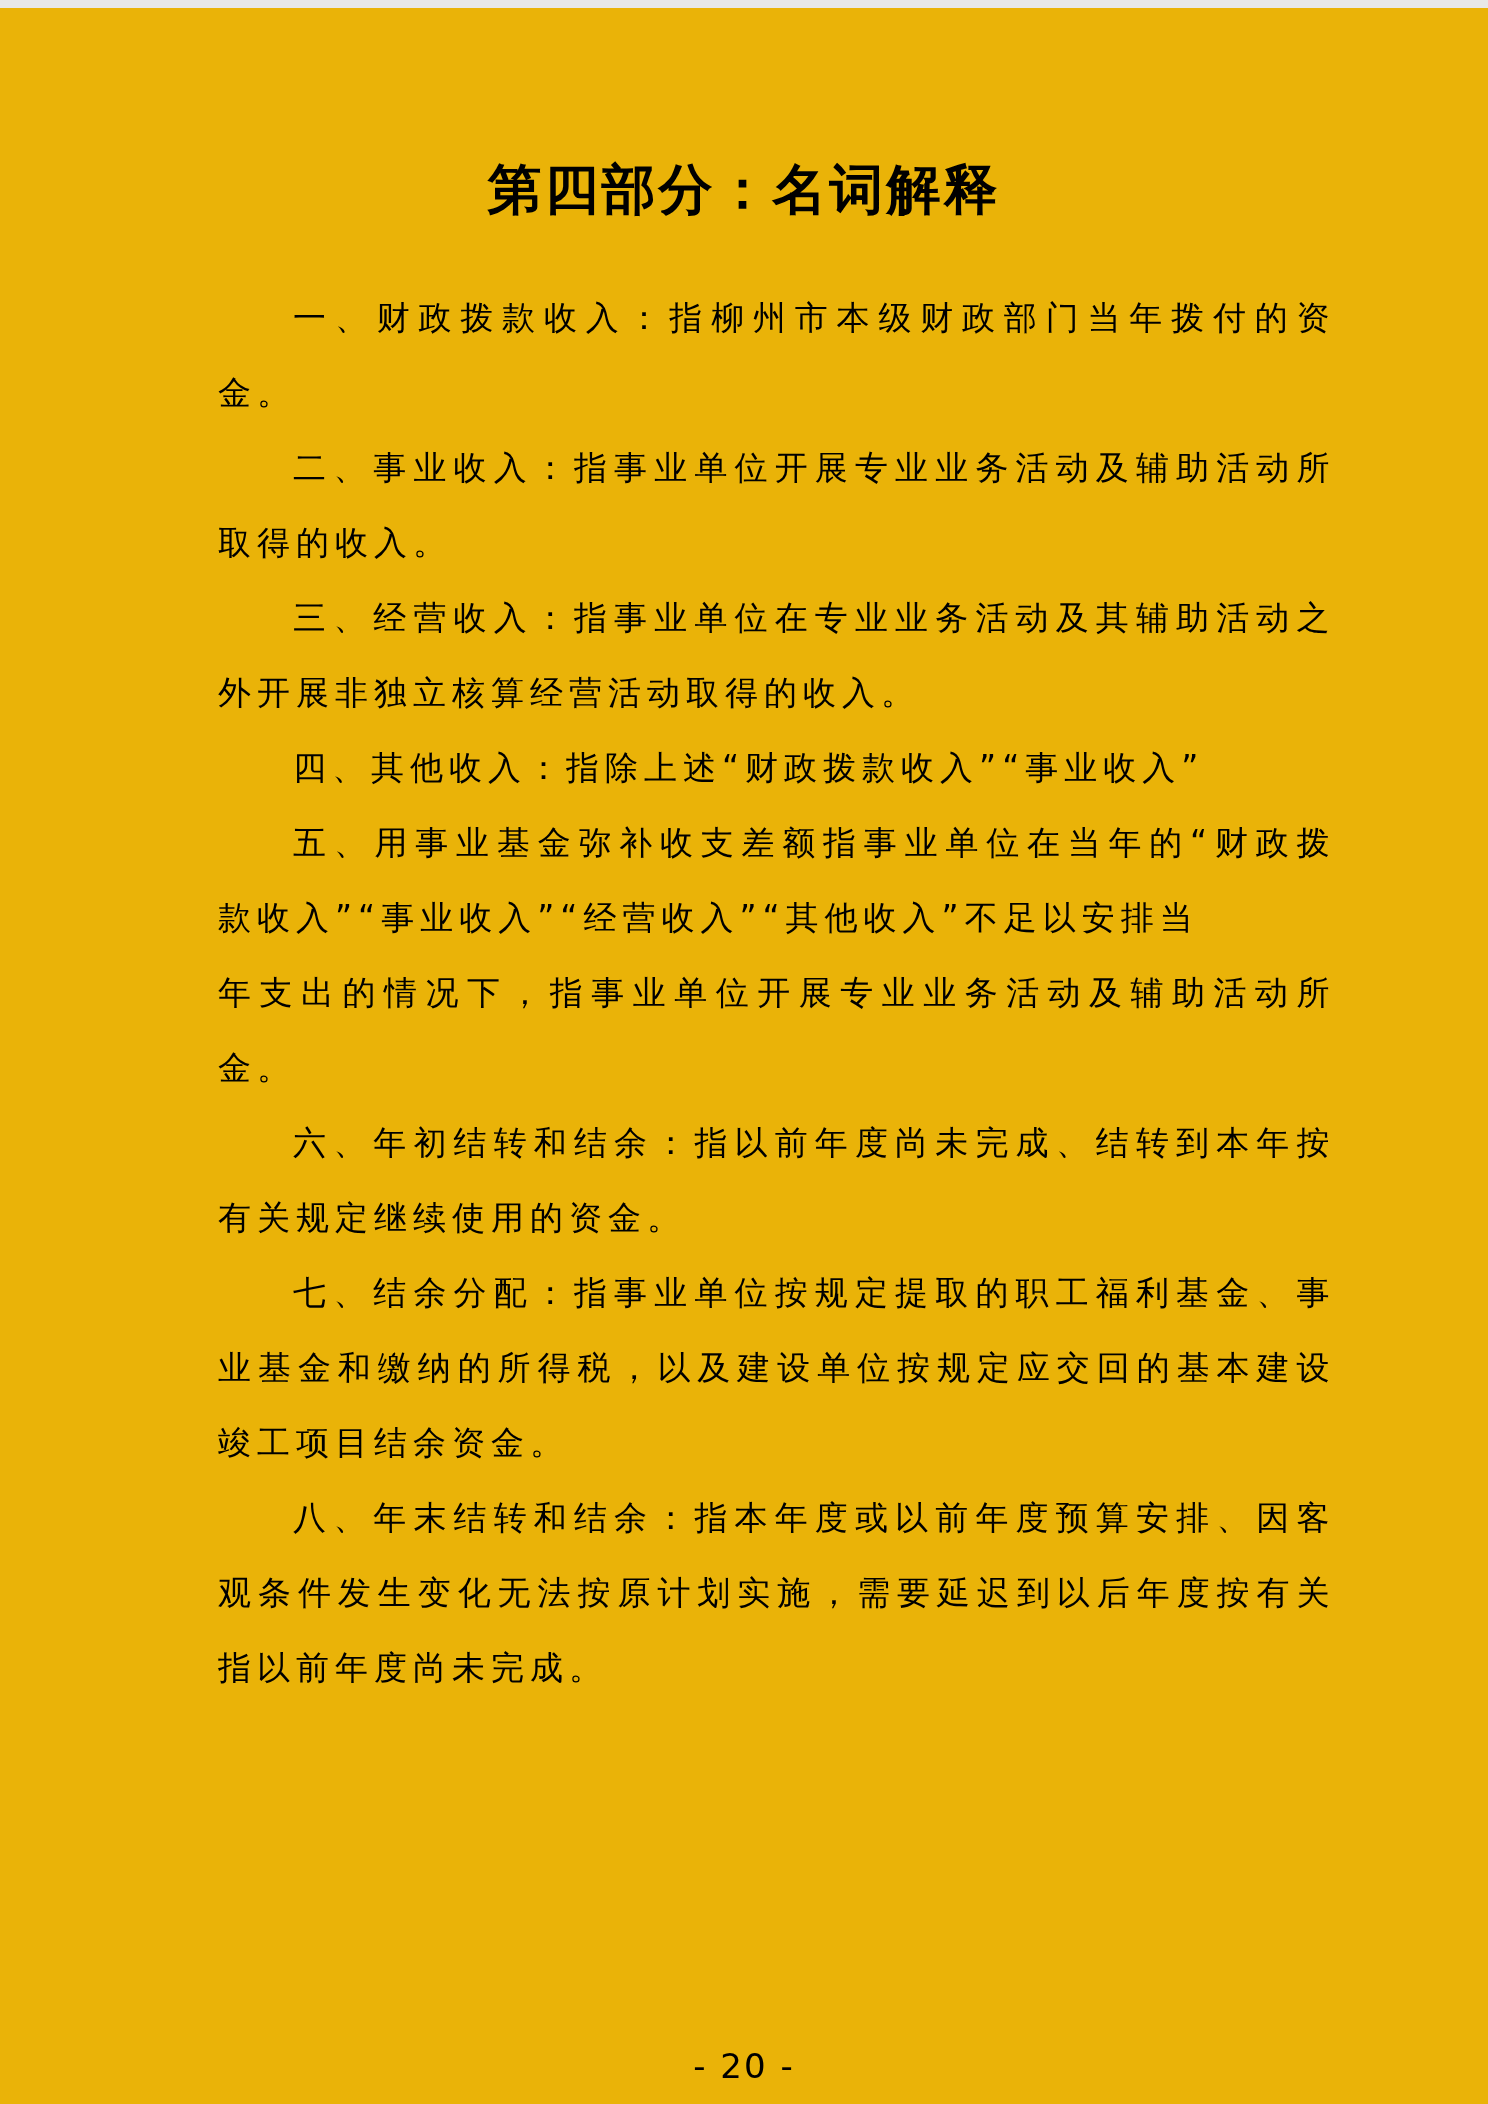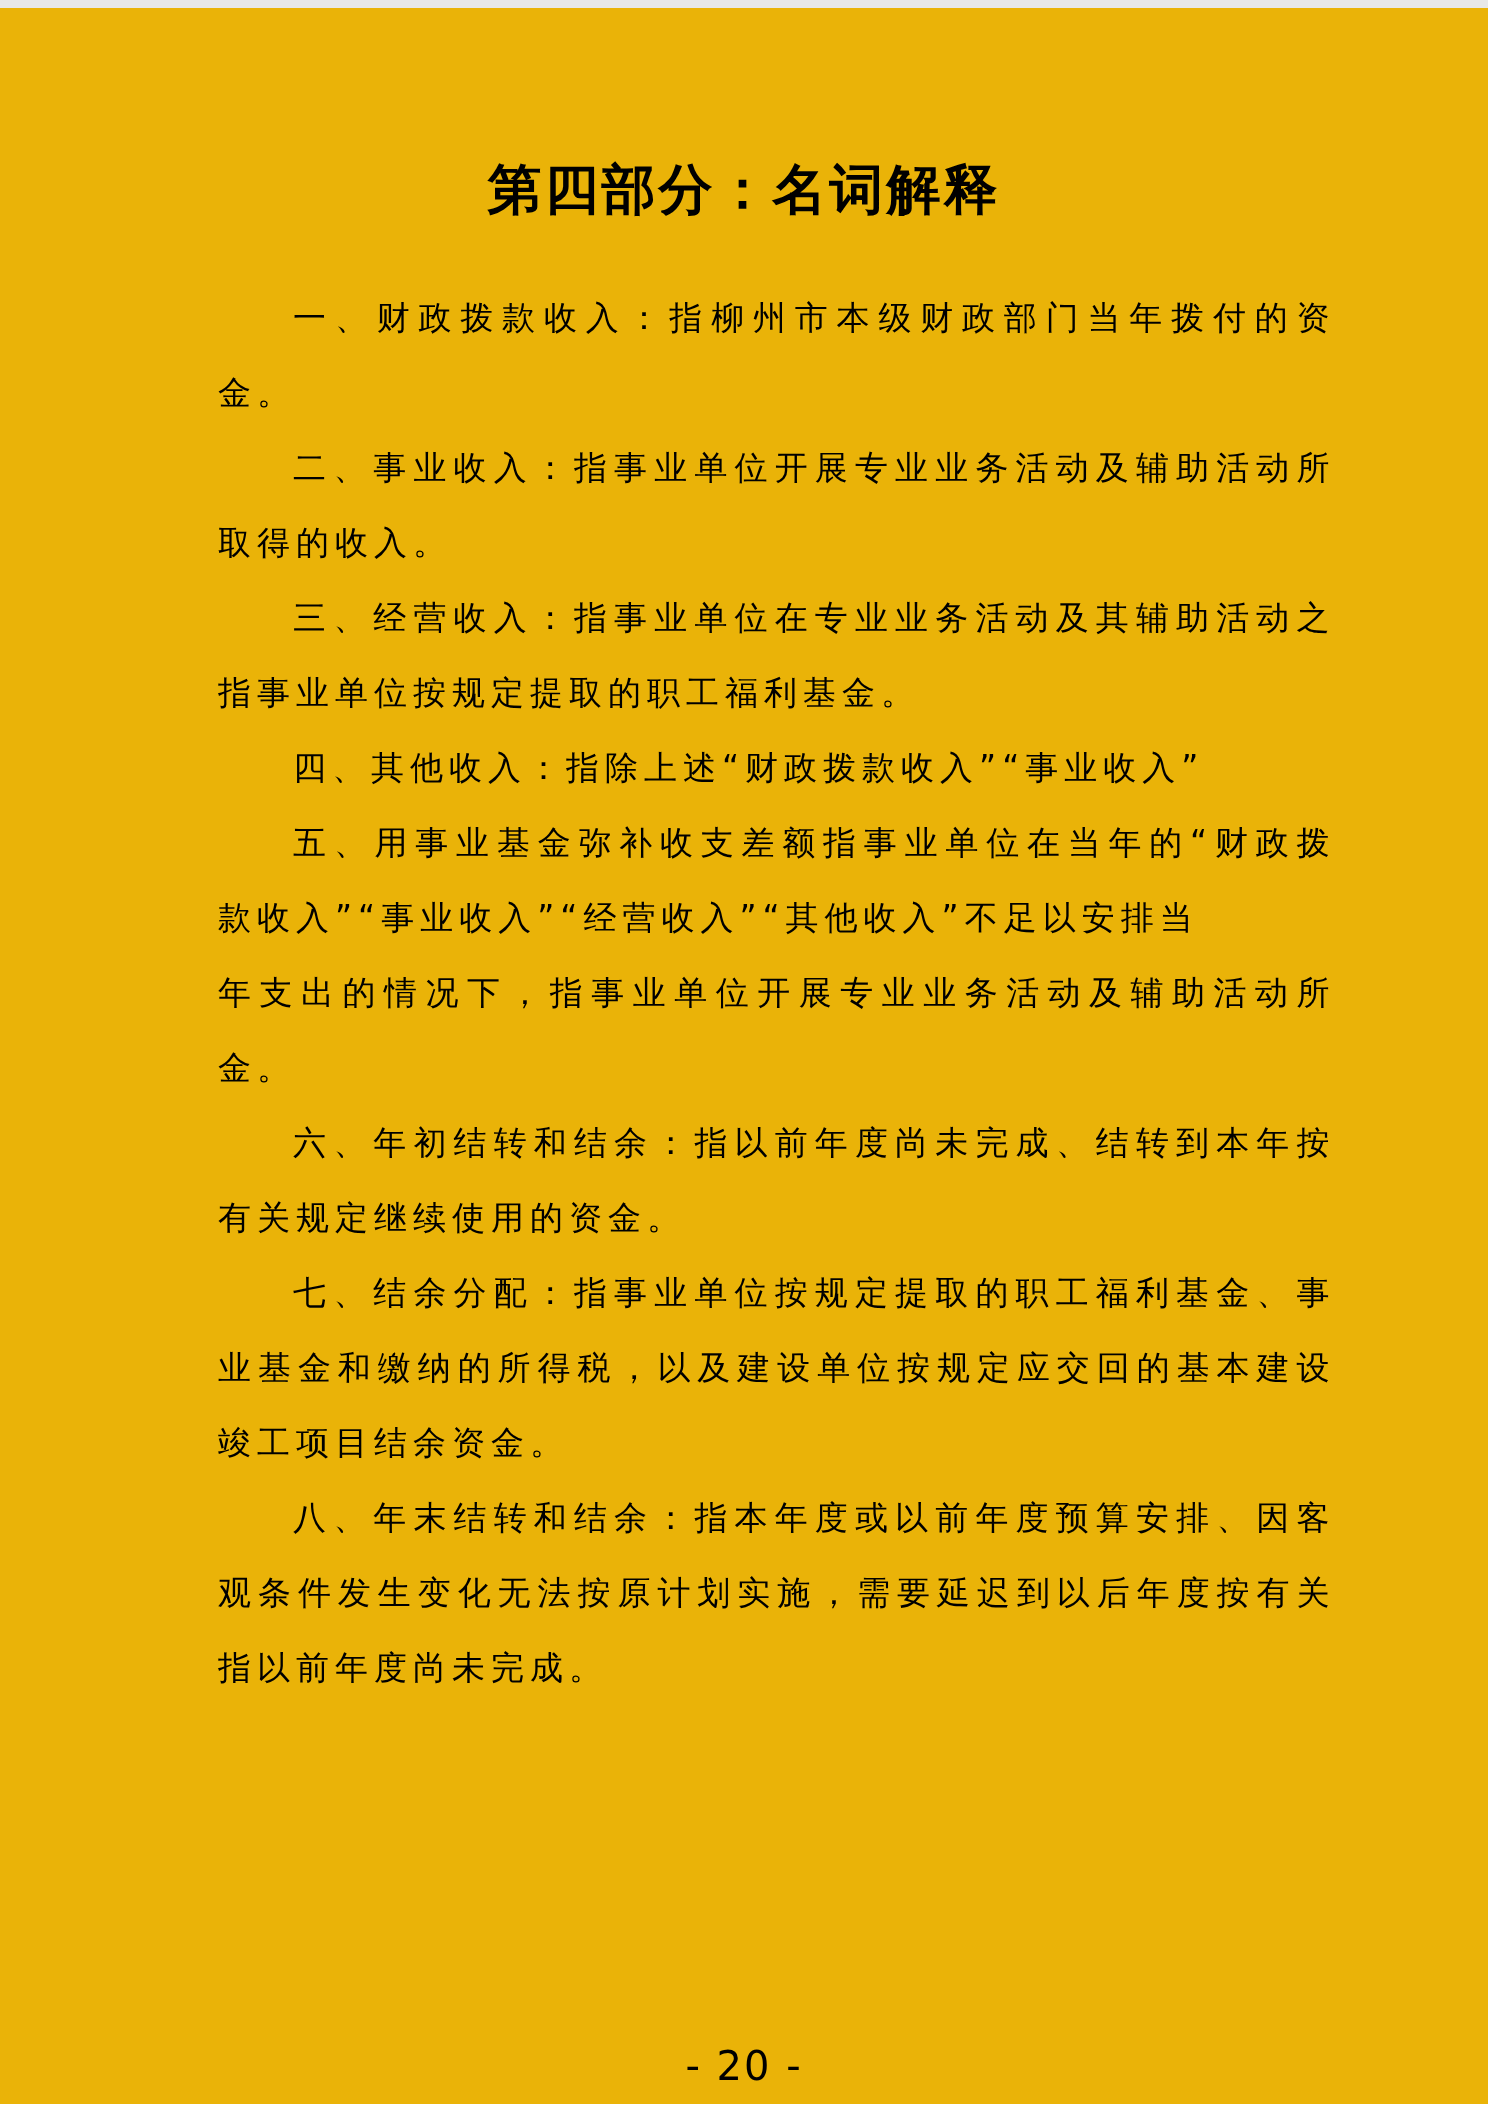--- a/index.html
+++ b/index.html
@@ -62,21 +62,21 @@
   
   .line.indent {
     text-indent: 75px;
   }
   .page-number {
     position: absolute;
     top: 2038px;
     left: 0;
     width: 100%;
     text-align: center;
-    font-size: 40px;
+    font-size: 34px;
     line-height: 40px;
     letter-spacing: 2px;
   }
 </style>
 </head>
 <body>
 
 <div class="page">
   <h1 class="title">第四部分：名词解释</h1>
 
@@ -84,21 +84,21 @@
       <div class="para">
         <div class="line fill indent">一、财政拨款收入：指柳州市本级财政部门当年拨付的资</div>
         <div class="line short">金。</div>
       </div>
       <div class="para">
         <div class="line fill indent">二、事业收入：指事业单位开展专业业务活动及辅助活动所</div>
         <div class="line short">取得的收入。</div>
       </div>
       <div class="para">
         <div class="line fill indent">三、经营收入：指事业单位在专业业务活动及其辅助活动之</div>
-        <div class="line short">指事业单位按规定提取的职工福利基金。</div>
+        <div class="line short">外开展非独立核算经营活动取得的收入。</div>
       </div>
       <div class="para">
         <div class="line short indent">四、其他收入：指除上述“财政拨款收入”“事业收入”</div>
       </div>
       <div class="para">
         <div class="line fill indent">五、用事业基金弥补收支差额指事业单位在当年的“财政拨</div>
         <div class="line short">款收入”“事业收入”“经营收入”“其他收入”不足以安排当</div>
         <div class="line fill">年支出的情况下，指事业单位开展专业业务活动及辅助活动所</div>
         <div class="line short">金。</div>
       </div>

